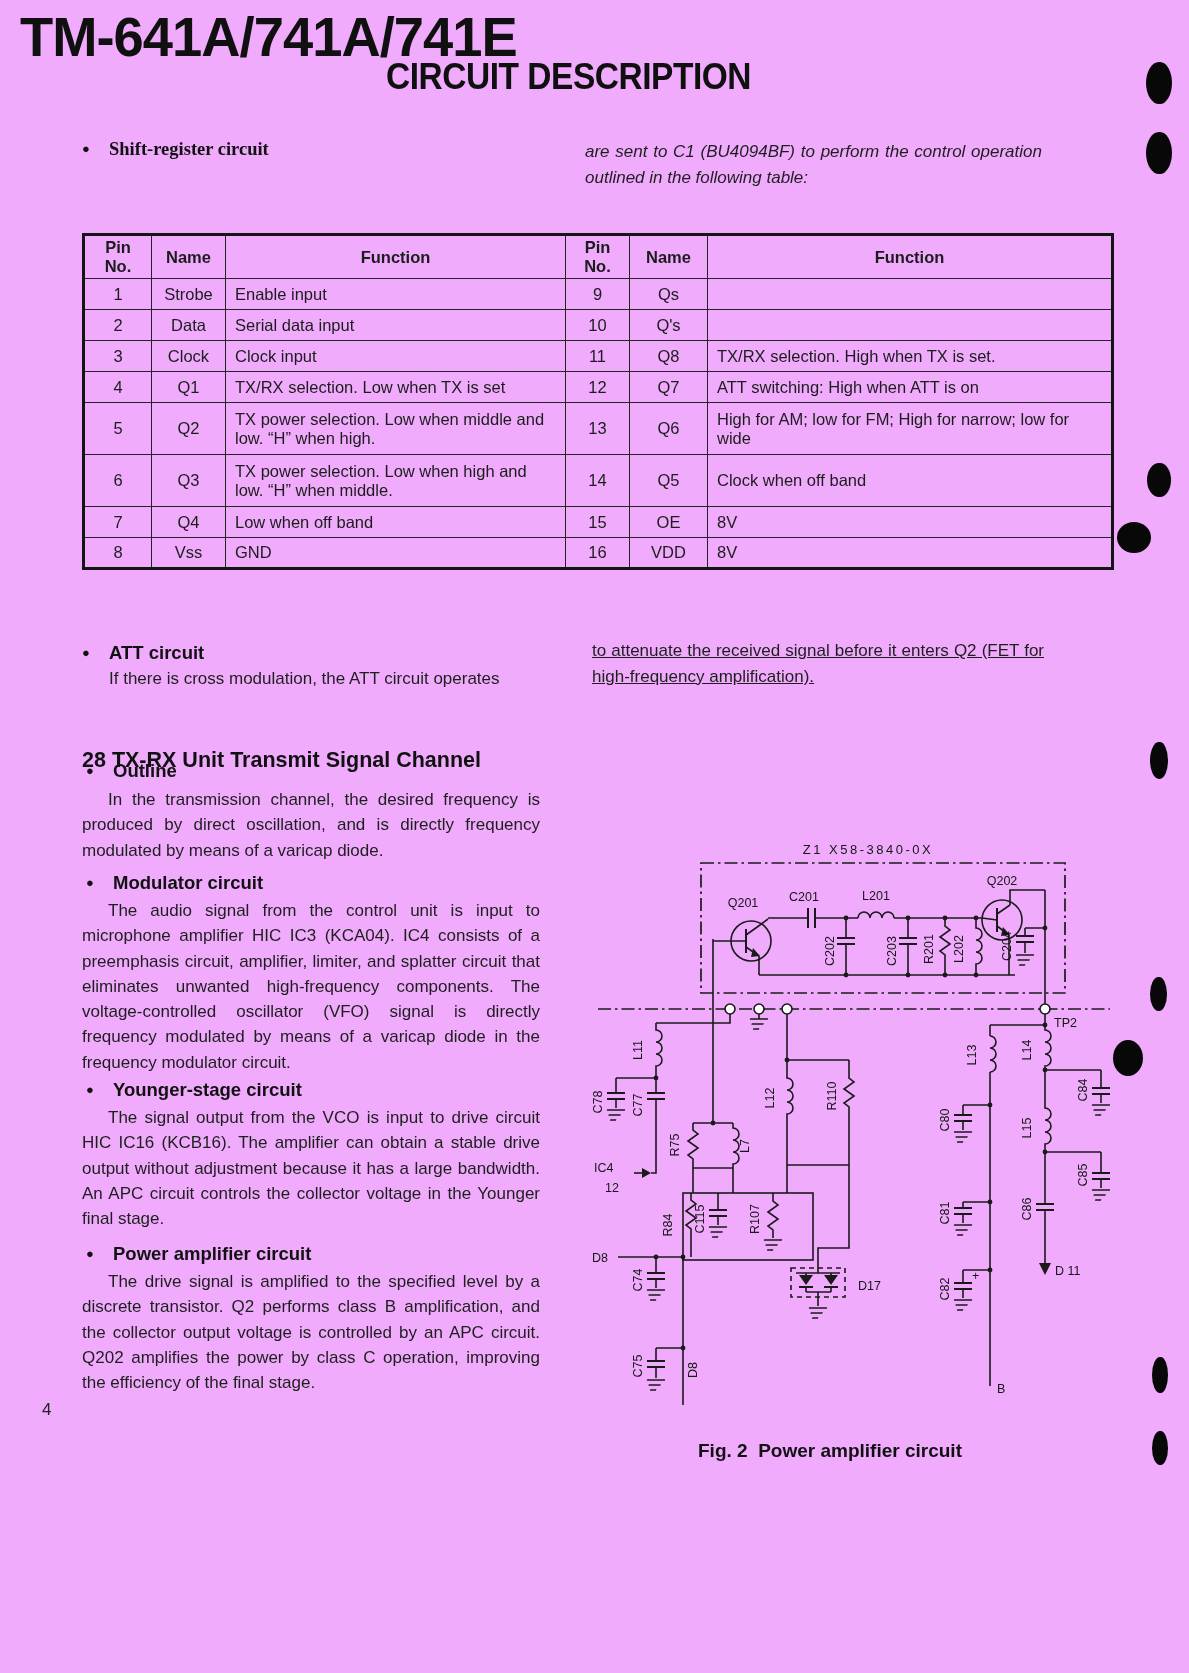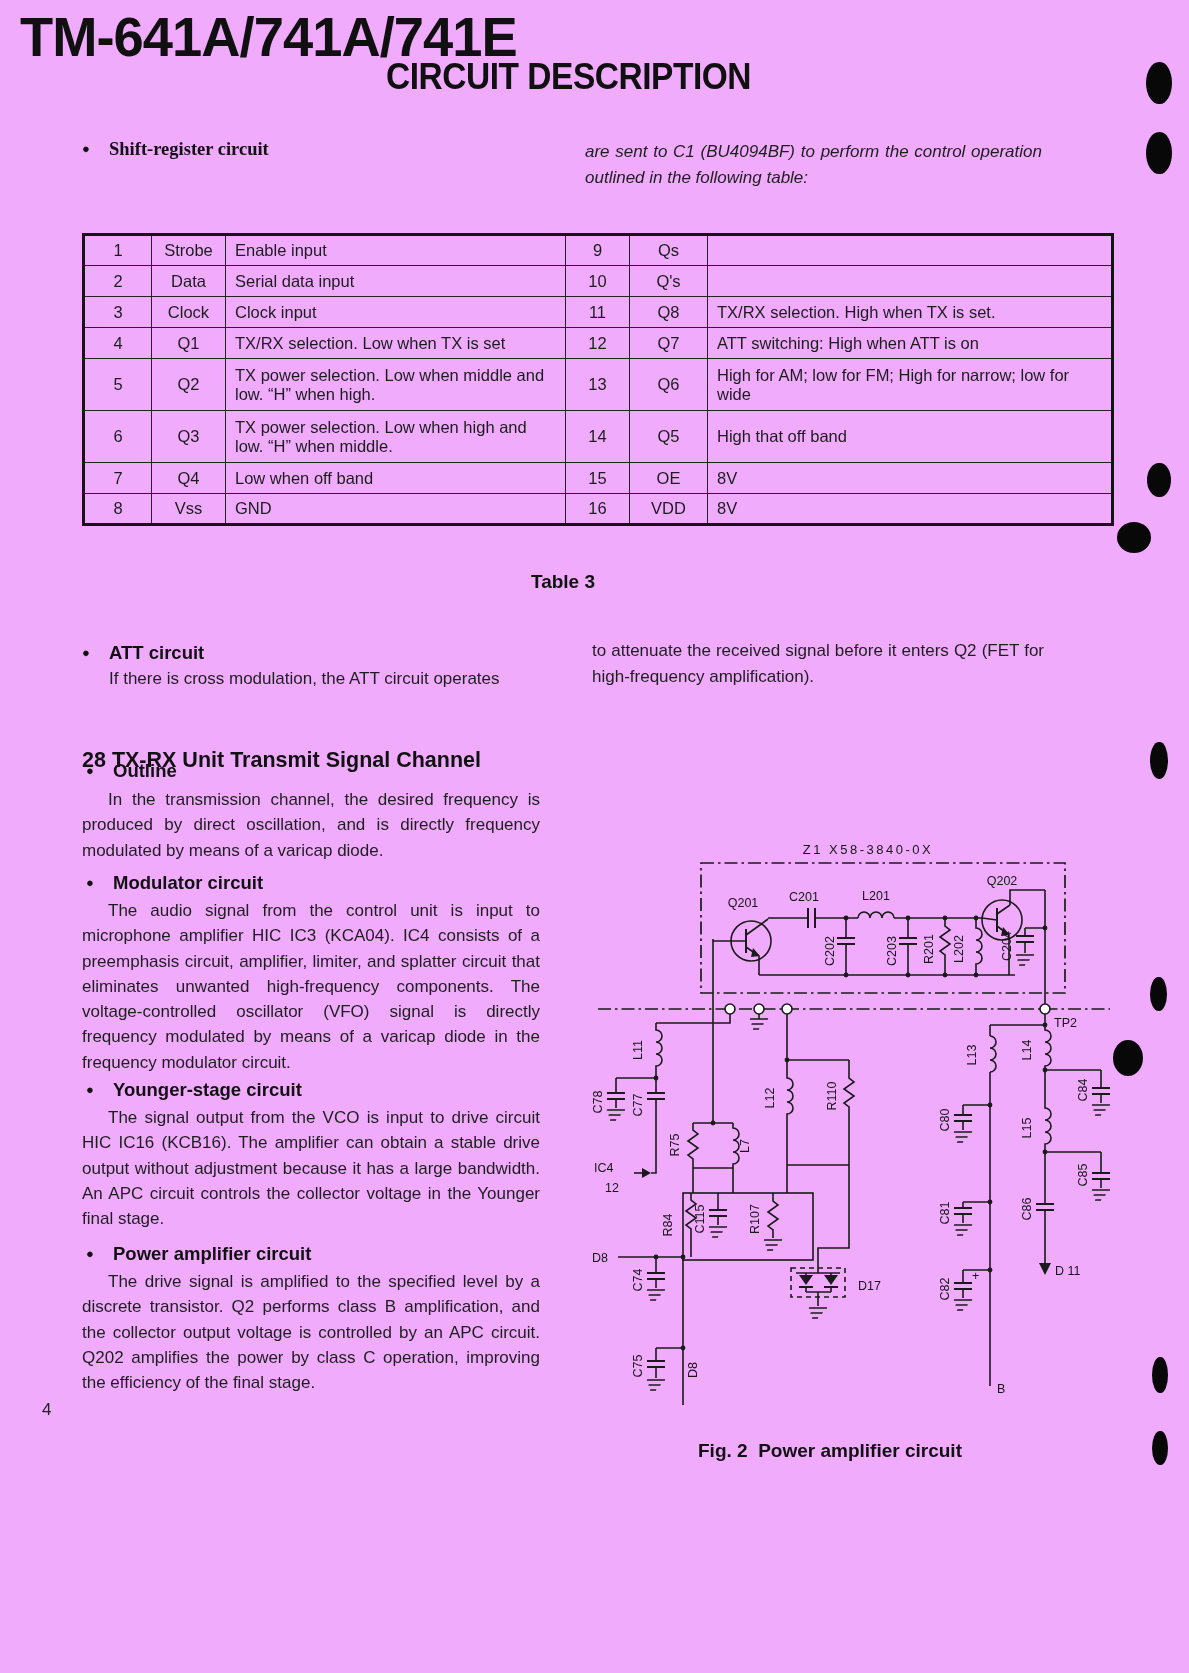--- a/index.html
+++ b/index.html
@@ -51,20 +51,28 @@
   <table class="pintab abs" style="left:82px;top:233px;">
     <colgroup>
         <col style="width:68px">
         <col style="width:74px">
         <col style="width:340px">
         <col style="width:64px">
         <col style="width:78px">
         <col style="width:405px">
       </colgroup>
     <tbody>
+        <tr class="rh-h">
+      <td class="hd">Pin No.</td>
+      <td class="hd">Name</td>
+      <td class="hd">Function</td>
+      <td class="hd">Pin No.</td>
+      <td class="hd">Name</td>
+      <td class="hd">Function</td>
+    </tr>
     <tr class="rh-s">
       <td class="c">1</td>
           <td class="c">Strobe</td>
           <td>Enable input</td>
           <td class="c">9</td>
           <td class="c">Qs</td>
           <td></td>
     </tr>
     <tr class="rh-s">
       <td class="c">2</td>
@@ -97,47 +105,46 @@
           <td class="c">13</td>
           <td class="c">Q6</td>
           <td>High for AM; low for FM; High for narrow; low for wide</td>
     </tr>
     <tr class="rh-t">
       <td class="c">6</td>
           <td class="c">Q3</td>
           <td>TX power selection. Low when high and low. “H” when middle.</td>
           <td class="c">14</td>
           <td class="c">Q5</td>
-          <td>High that off band</td>
+          <td>Clock when off band</td>
     </tr>
     <tr class="rh-s">
       <td class="c">7</td>
           <td class="c">Q4</td>
           <td>Low when off band</td>
           <td class="c">15</td>
           <td class="c">OE</td>
           <td>8V</td>
     </tr>
     <tr class="rh-s">
       <td class="c">8</td>
           <td class="c">Vss</td>
           <td>GND</td>
           <td class="c">16</td>
           <td class="c">VDD</td>
           <td>8V</td>
     </tr>
   </tbody>
     </table>
-  <div class="abs caption" style="left:82px;top:571px;width:962px;">Table 3</div>
 
   <div class="abs" style="left:82px;top:642px;width:470px;">
     <div class="head2"><span class="bullet">●</span><span>ATT circuit</span></div>
     <div class="body-txt indent" style="margin-top:2px;">If there is cross modulation, the ATT circuit operates</div>
   </div>
-  <div class="abs body-txt just" style="left:592px;top:638px;width:452px;">to attenuate the received signal before it enters Q2 (FET for high-frequency amplification).</div>
+  <div class="abs body-txt just" style="left:592px;top:638px;width:452px;text-decoration:underline;">to attenuate the received signal before it enters Q2 (FET for high-frequency amplification).</div>
 
   <div class="abs head1" style="left:82px;top:748px;">28 TX-RX Unit Transmit Signal Channel</div>
 
   <div class="abs head2" style="left:86px;top:760px;"><span class="bullet">●</span><span>Outline</span></div>
   <div class="abs para" style="left:82px;top:787px;width:458px;">In the transmission channel, the desired frequency is produced by direct oscillation, and is directly frequency modulated by means of a varicap diode.</div>
 
   <div class="abs head2" style="left:86px;top:872px;"><span class="bullet">●</span><span>Modulator circuit</span></div>
   <div class="abs para" style="left:82px;top:898px;width:458px;">The audio signal from the control unit is input to microphone amplifier HIC IC3 (KCA04).  IC4 consists of a preemphasis circuit, amplifier, limiter, and splatter circuit that eliminates unwanted high-frequency components.  The voltage-controlled oscillator (VFO) signal is directly frequency modulated by means of a varicap diode in the frequency modulator circuit.</div>
 
   <div class="abs head2" style="left:86px;top:1079px;"><span class="bullet">●</span><span>Younger-stage circuit</span></div>

